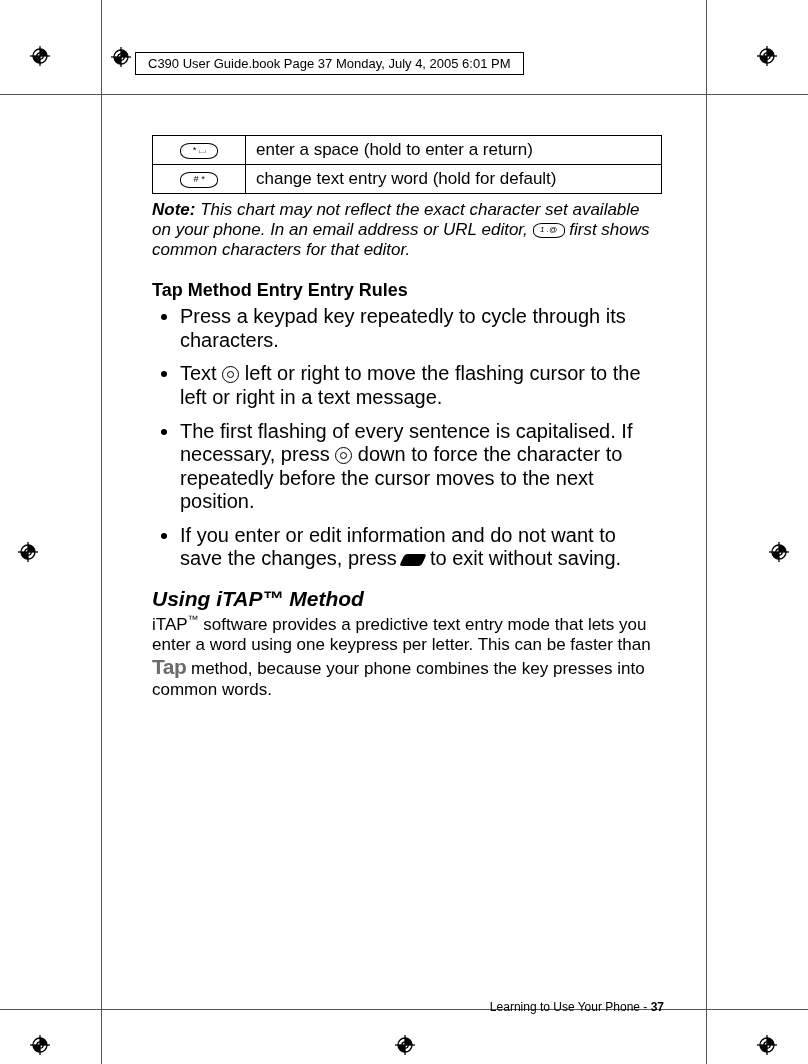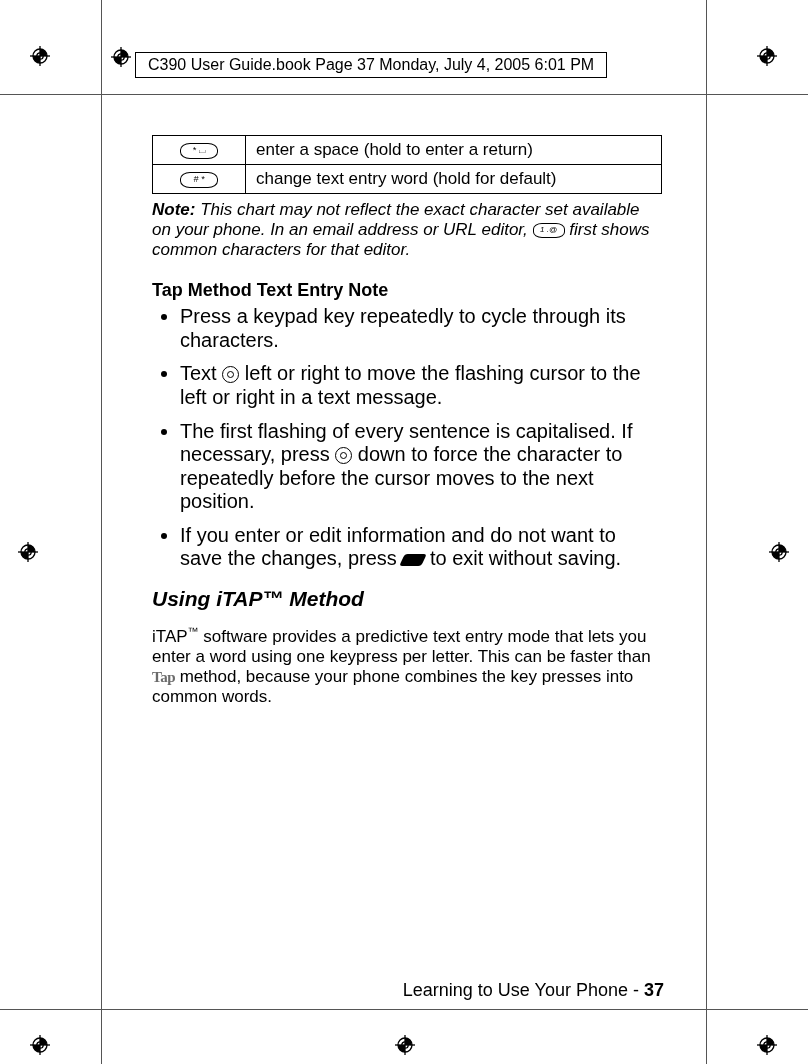--- a/index.html
+++ b/index.html
@@ -25,21 +25,21 @@
   .hline { position:absolute; height:1px; background:#555; }
   .vline { position:absolute; width:1px; background:#555; }
 
   
   .header-box {
     position: absolute;
     left: 135px;
     top: 52px;
     border: 1px solid #000;
     padding: 3px 12px 3px 12px;
-    font-size: 16px;
+    font-size: 13px;
   }
   .header-mark {
     position: absolute;
     left: 111px;
     top: 47px;
   }
 
   
   .page {
     position: absolute;
@@ -131,42 +131,42 @@
     background:#000;
     border-radius:3px;
     transform: skew(-25deg);
     vertical-align:-1px;
   }
 
   h2.section {
     font-size: 21px;
     font-style: italic;
     font-weight: bold;
-    margin: 8px 0 14px 0;
+    margin: 8px 0 2px 0;
   }
   p.body {
     font-size: 17px;
     line-height: 1.18;
     margin: 0;
   }
   sup.tm { font-size: 11px; vertical-align: super; }
   .tap {
-    font-family: Liberation Serif, serif;
+    font-family: Liberation Sans, sans-serif;
     font-weight: bold;
-    font-size: 15px;
+    font-size: 21px;
     color: #6b6b6b;
     letter-spacing: -0.5px;
   }
 
   
   .footer {
     position: absolute;
     right: 144px;
-    top: 980px;
-    font-size: 18px;
+    top: 1000px;
+    font-size: 12px;
     text-align: center;
   }
   .footer b { font-weight: bold; }
 
   
   .crosshair circle { fill: none; stroke: #000; stroke-width: 1.3; }
   .crosshair line   { stroke: #000; stroke-width: 1.3; }
   .crosshair .fill4 { fill:#000; stroke:none; }
 </style>
 </head>
@@ -286,21 +286,21 @@
   </tbody>
     </table>
 
   <p class="note">
     <b>Note:</b>
     <span>This chart may not reflect the exact character set available on your phone. In an email address or URL editor, </span>
     <span class="inline-key">1 .@</span>
     <span> first shows common characters for that editor.</span>
   </p>
 
-  <h2 class="sub">Tap Method Text Entry Note</h2>
+  <h2 class="sub">Tap Method Entry Entry Rules</h2>
 
   <ul class="rules">
     <li>
       <span>Press a keypad key repeatedly to cycle through its characters.</span>
     </li>
     <li>
       <span>Text </span>
       <span class="nav-icon"></span>
       <span> left or right to move the flashing cursor to the left or right in a text message.</span>
     </li>

